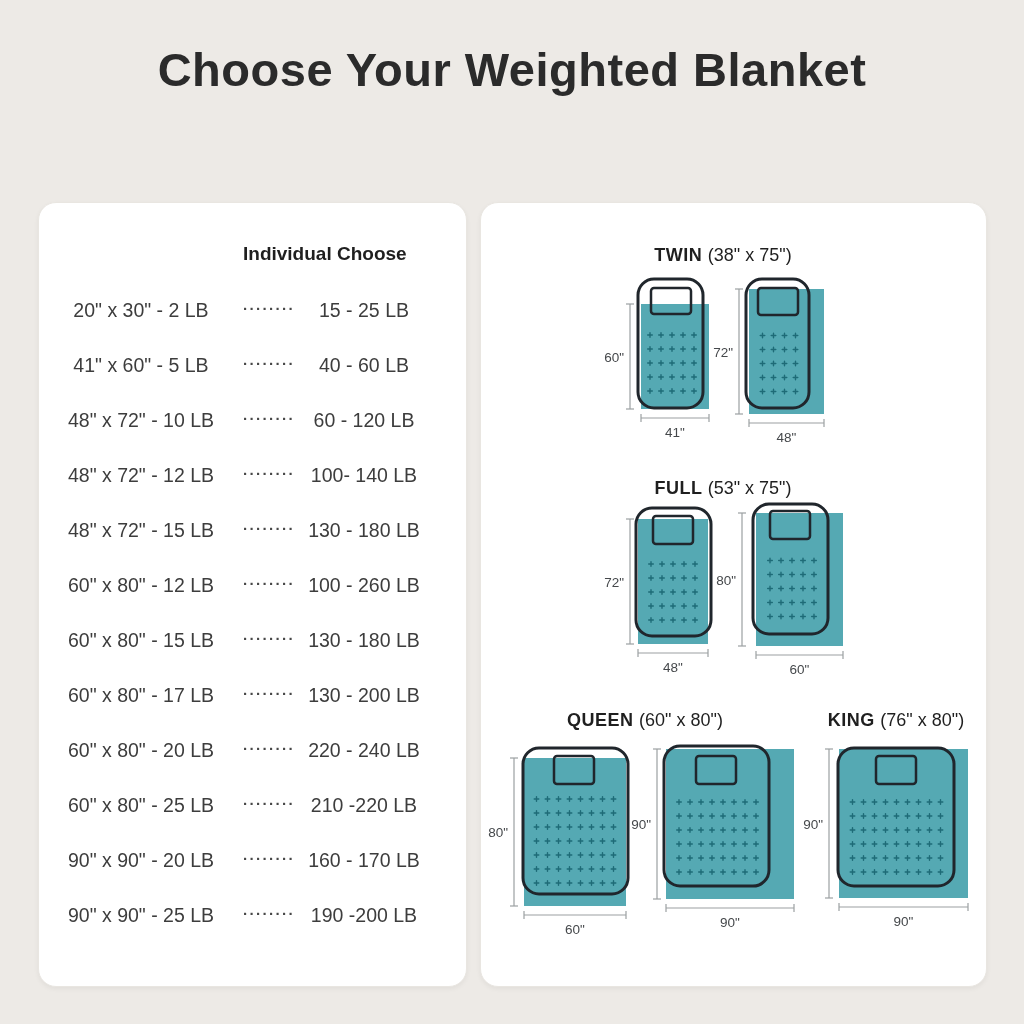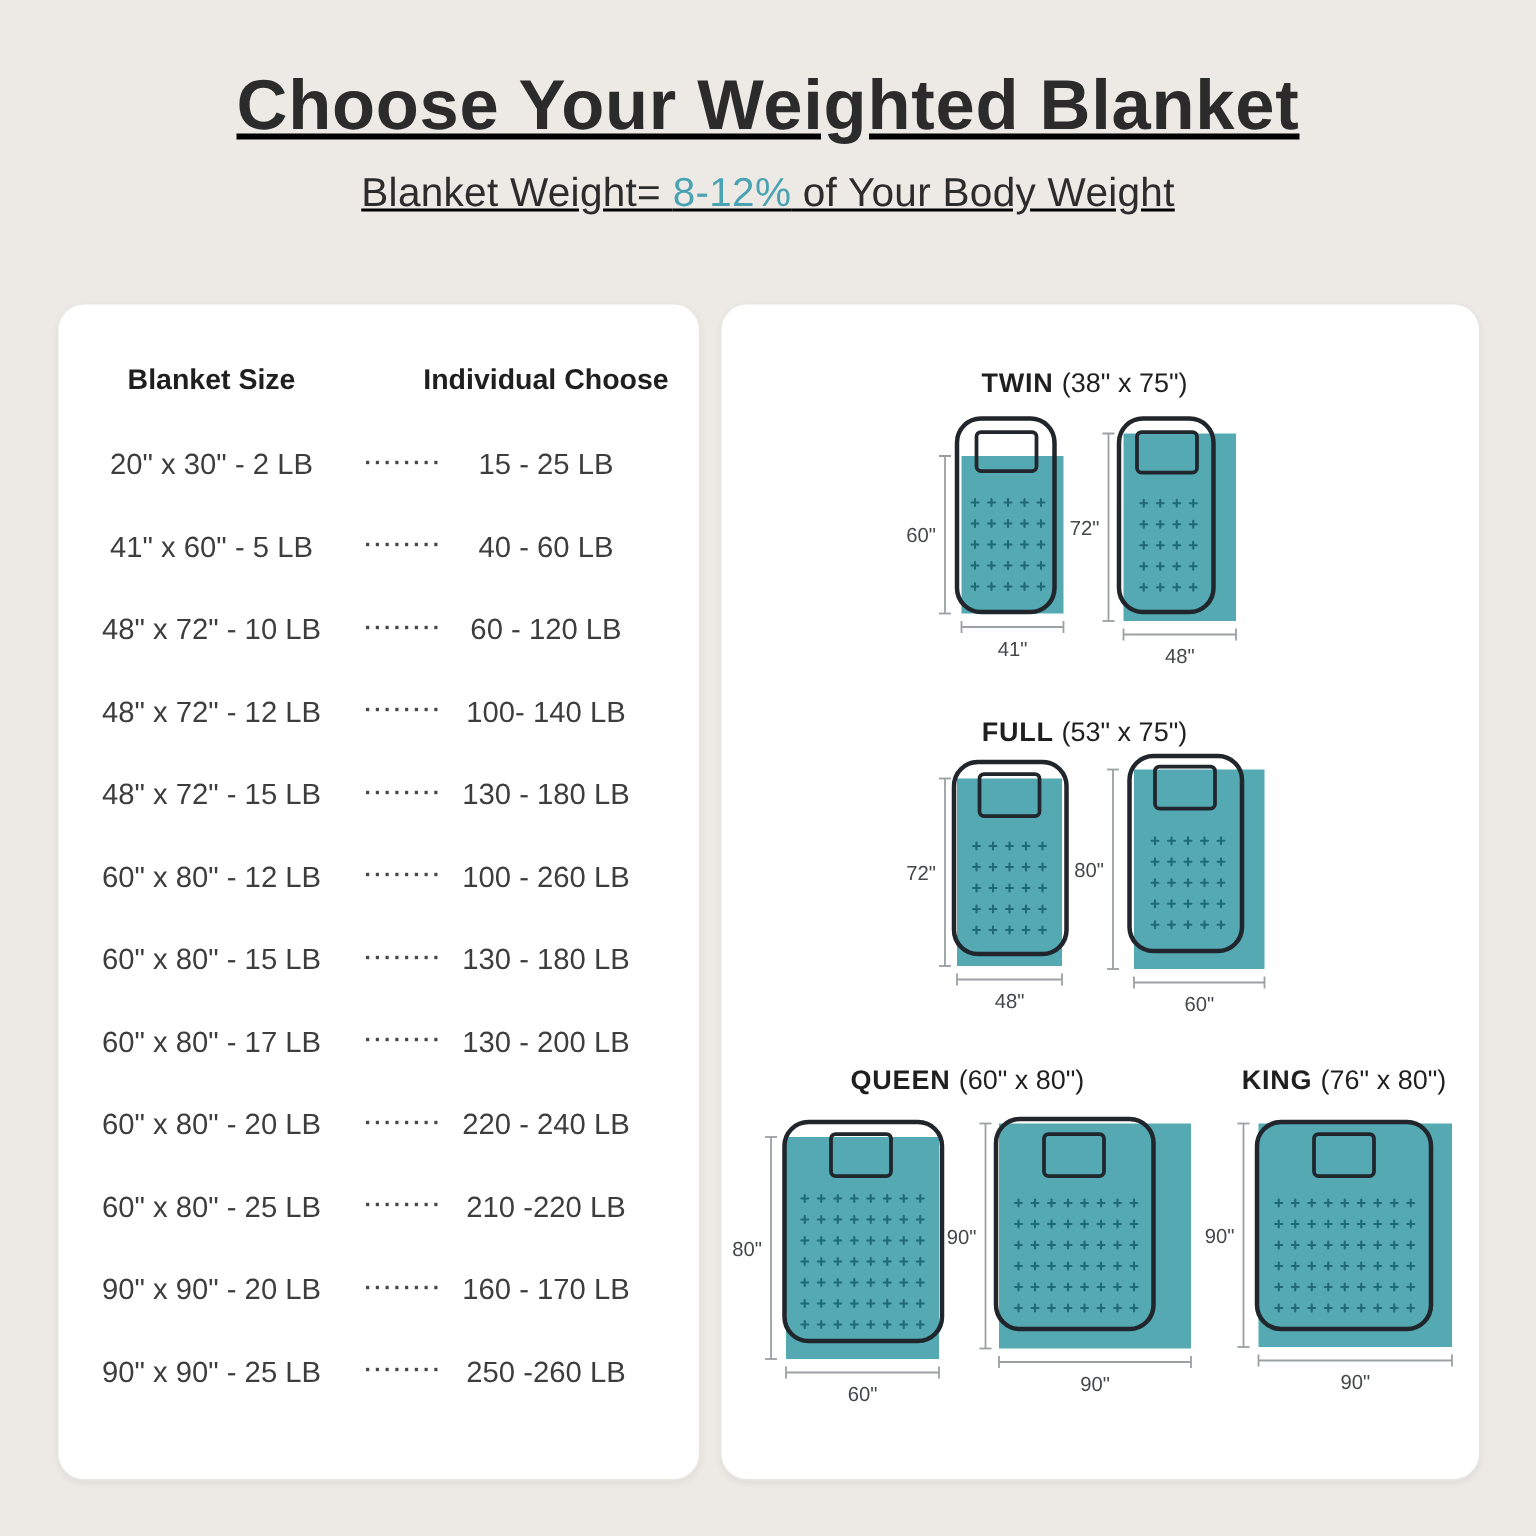--- a/index.html
+++ b/index.html
@@ -1,21 +1,21 @@
 <!DOCTYPE html>
 <html><head>
 <meta charset="utf-8">
 <style>
   html,body{margin:0;padding:0;}
   body{
     width:1024px;height:1024px;overflow:hidden;
     background:#edeae6;
     font-family:"Liberation Sans","DejaVu Sans",sans-serif;
   }
-  .page{position:relative;width:1024px;height:1024px;text-decoration:underline;}
+  .page{position:relative;width:1024px;height:1024px;}
   .title{
     margin:0;padding-top:42px;text-align:center;
     font-size:47px;font-weight:800;letter-spacing:.5px;color:#2b2b2b;
   }
   .subtitle{
     margin:0;margin-top:16px;text-align:center;
     font-size:27px;color:#2c2c2c;letter-spacing:.2px;
   }
   .subtitle .accent{color:#4aa3b2;}
   .card{
@@ -38,25 +38,23 @@
   svg{display:block;}
   svg text{font-family:"Liberation Sans","DejaVu Sans",sans-serif;}
 </style>
 </head>
 <body>
 
 <div class="page">
 
   <h1 class="title">Choose Your Weighted Blanket</h1>
 
-  <p class="subtitle"><span>Blanket Weight= </span><span class="accent">8-12%</span><span> of Your Body Weight</span></p>
 
   <div class="card card-left">
     <div class="t-head">
-      <span class="t-cell">Blanket Size</span>
       <span class="t-cell"></span>
       <span class="t-cell">Individual Choose</span>
     </div>
     <div id="table-rows">
         <div class="t-row" style="top: 92px;">
           <span class="t-cell">20" x 30" - 2 LB</span>
           <span class="dots">········</span>
           <span class="t-cell">15 - 25 LB</span>
         </div>
         <div class="t-row" style="top: 147px;">
@@ -105,21 +103,21 @@
           <span class="t-cell">210 -220 LB</span>
         </div>
         <div class="t-row" style="top: 642px;">
           <span class="t-cell">90" x 90" - 20 LB</span>
           <span class="dots">········</span>
           <span class="t-cell">160 - 170 LB</span>
         </div>
         <div class="t-row" style="top: 697px;">
           <span class="t-cell">90" x 90" - 25 LB</span>
           <span class="dots">········</span>
-          <span class="t-cell">250 -260 LB</span>
+          <span class="t-cell">190 -200 LB</span>
         </div>
       </div>
   </div>
 
   <div class="card card-right">
     <svg id="diagram-svg" width="505" height="783" viewBox="0 0 505 783">
         <text x="242" y="58" text-anchor="middle" font-size="18" fill="#1f1f1f"><tspan font-weight="700" letter-spacing=".5">TWIN </tspan><tspan>(38" x 75")</tspan></text>
         <g>
           <rect x="160" y="101" width="68" height="105" fill="#55a9b3"></rect>
           <path d="M166.7 132H171.3M169 129.7V134.3M177.7 132H182.3M180 129.7V134.3M188.7 132H193.3M191 129.7V134.3M199.7 132H204.3M202 129.7V134.3M210.7 132H215.3M213 129.7V134.3M166.7 146H171.3M169 143.7V148.3M177.7 146H182.3M180 143.7V148.3M188.7 146H193.3M191 143.7V148.3M199.7 146H204.3M202 143.7V148.3M210.7 146H215.3M213 143.7V148.3M166.7 160H171.3M169 157.7V162.3M177.7 160H182.3M180 157.7V162.3M188.7 160H193.3M191 157.7V162.3M199.7 160H204.3M202 157.7V162.3M210.7 160H215.3M213 157.7V162.3M166.7 174H171.3M169 171.7V176.3M177.7 174H182.3M180 171.7V176.3M188.7 174H193.3M191 171.7V176.3M199.7 174H204.3M202 171.7V176.3M210.7 174H215.3M213 171.7V176.3M166.7 188H171.3M169 185.7V190.3M177.7 188H182.3M180 185.7V190.3M188.7 188H193.3M191 185.7V190.3M199.7 188H204.3M202 185.7V190.3M210.7 188H215.3M213 185.7V190.3" stroke="#1e6b77" stroke-width="1.4" fill="none" stroke-linecap="round"></path>

